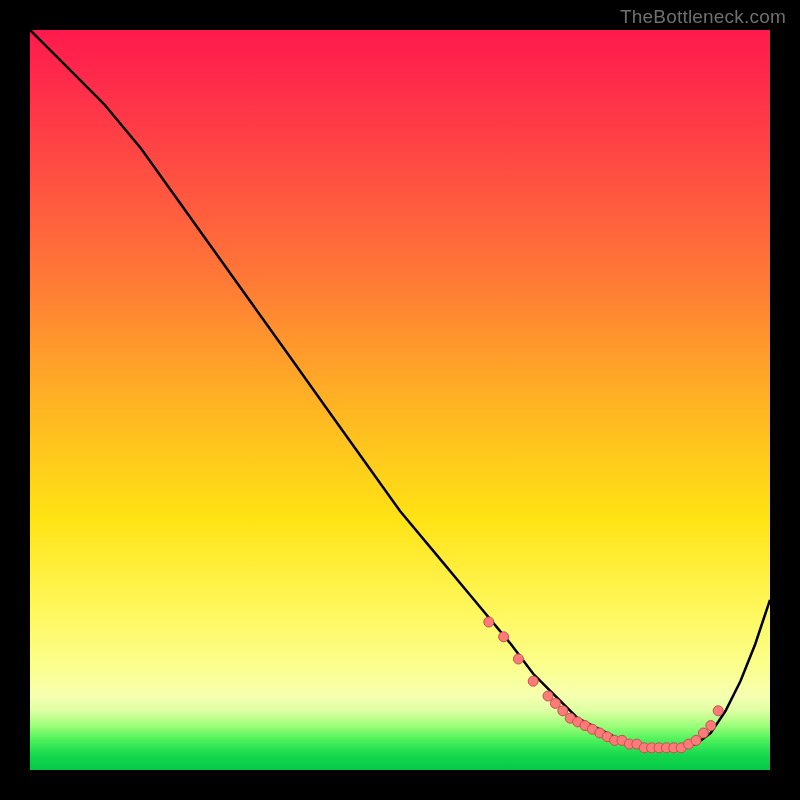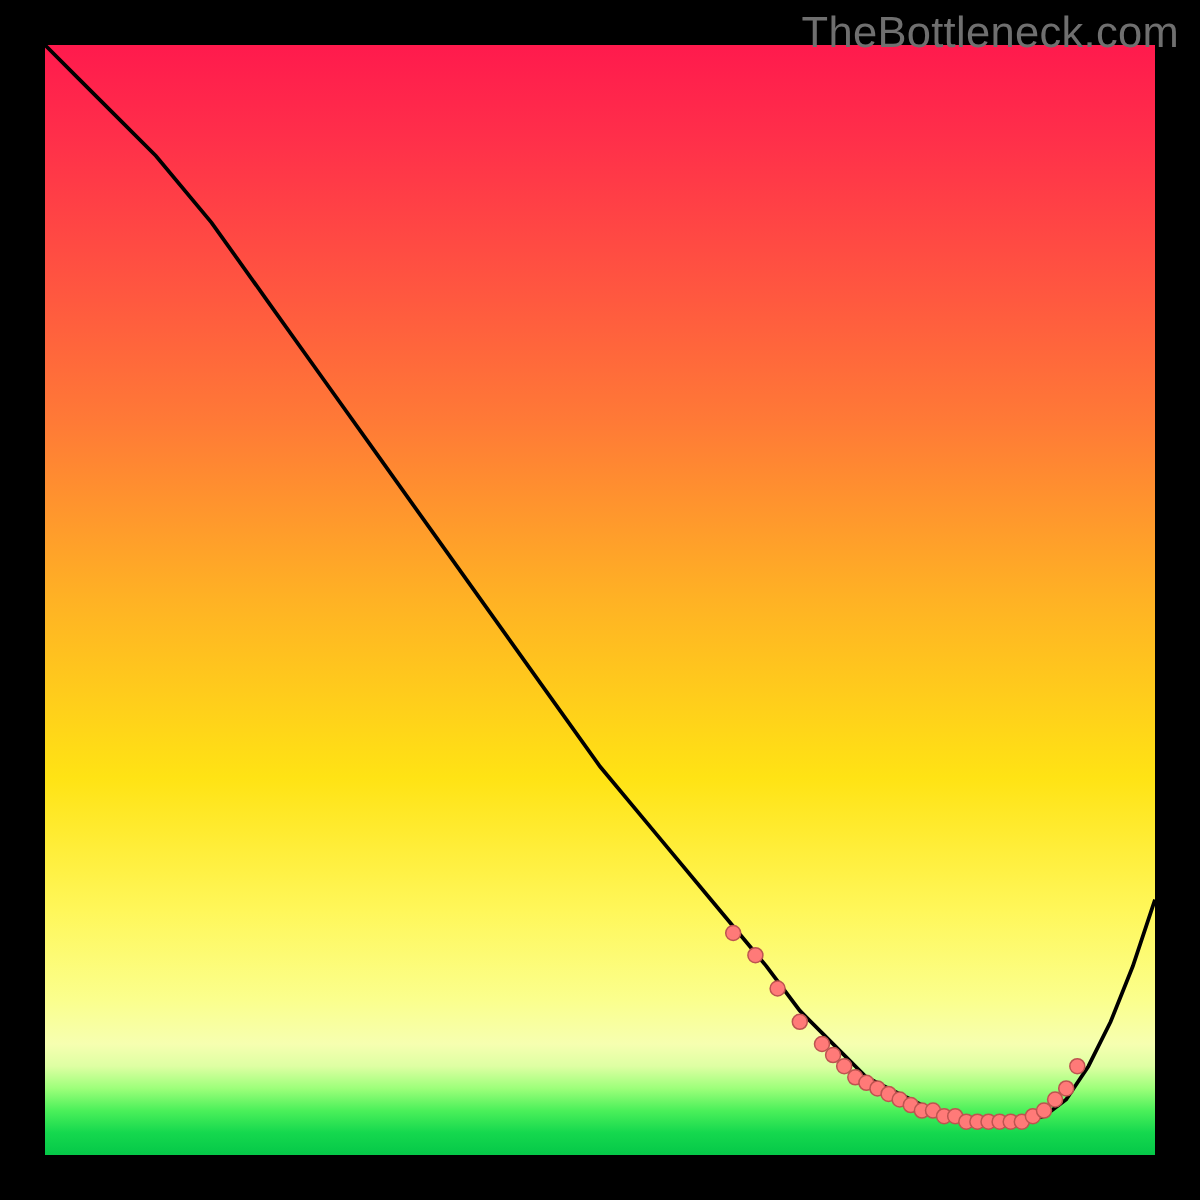--- a/index.html
+++ b/index.html
@@ -41,21 +41,21 @@
       #4bf05a 96%,
       #15d84e 98%,
       #05c848 100%
     );
   }
   .watermark {
     position: absolute;
     top: 6px;
     right: 14px;
     color: #6f6f6f;
-    font-size: 29px;
+    font-size: 19px;
     font-weight: 500;
     letter-spacing: 0.2px;
     user-select: none;
     margin-left: 48px;
   }
   svg.curve {
     position: absolute;
     left: 0;
     top: 0;
     width: 740px;

